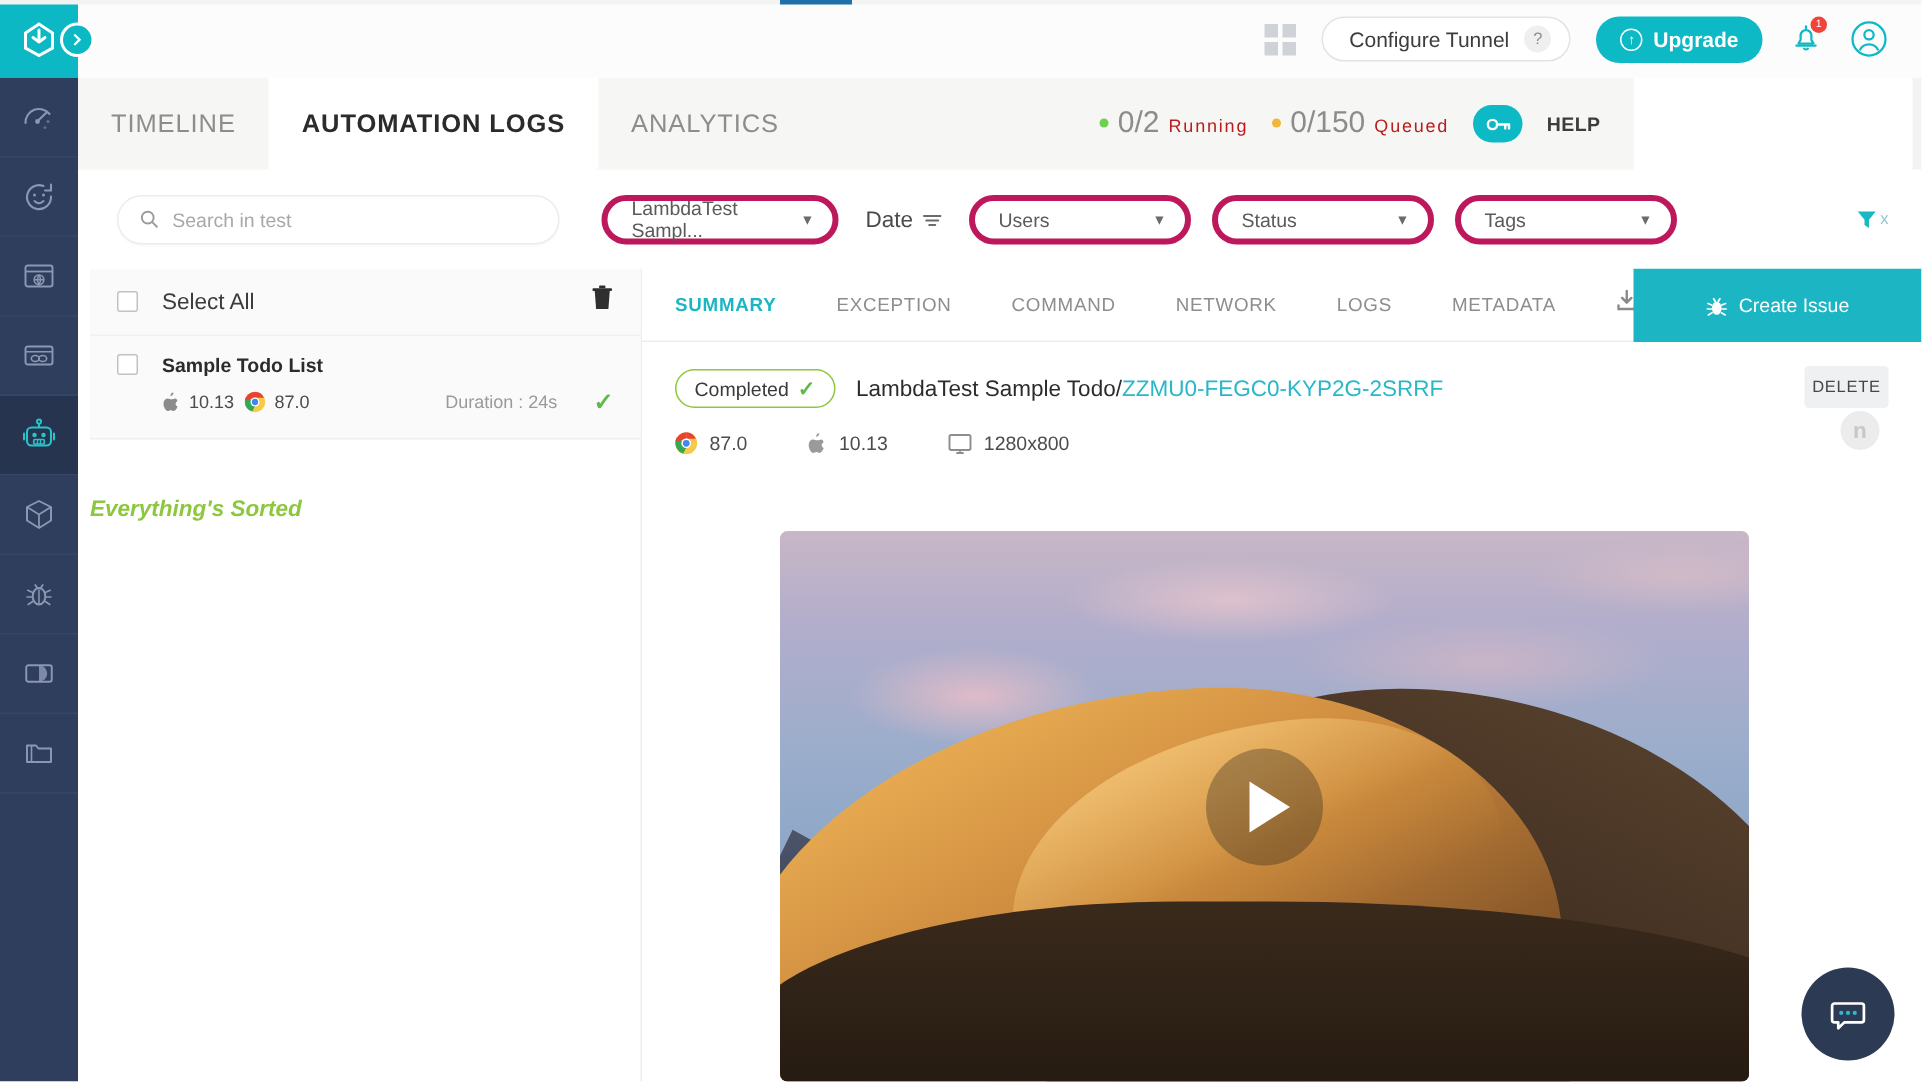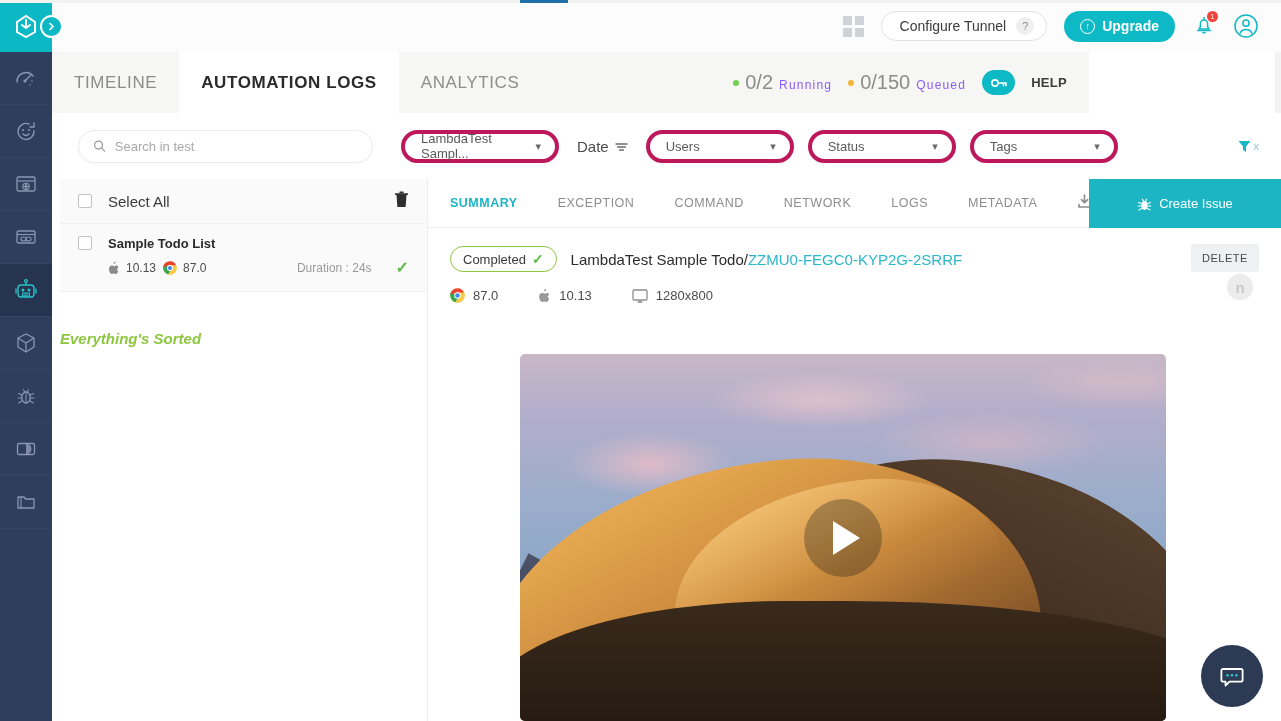--- a/index.html
+++ b/index.html
@@ -82,21 +82,21 @@
     display:flex; align-items:center; padding:0 22px;
     font-size:17px; letter-spacing:.6px; color:#8d8d8d; cursor:pointer;
   }
   .maintab.active { background:#ffffff; color:#2b2b2b; font-weight:bold; }
   .tabbar-right {
     margin-left:auto; display:flex; align-items:center; gap:16px; padding-right:22px;
   }
   .stat { display:flex; align-items:baseline; gap:6px; }
   .stat .dot { width:6px; height:6px; border-radius:50%; display:inline-block; position:relative; top:-3px; }
   .stat .num { font-size:20px; color:#8c8c8c; }
-  .stat .lbl { font-size:12px; color:#8b5cf6; letter-spacing:1.2px; }
+  .stat .lbl { font-size:12px; color:#b91c1c; letter-spacing:1.2px; }
   .key-btn {
     width:33px; height:25px; border-radius:14px; background:#0eb9c6;
     display:flex; align-items:center; justify-content:center; color:#fff; cursor:pointer;
   }
   .help-btn { font-size:13px; color:#3d3d3d; font-weight:bold; letter-spacing:.3px; cursor:pointer; }
 
   
   .filterbar {
     position:absolute; left:52px; top:113px; width:1229px; height:66px;
     background:#ffffff; display:flex; align-items:center; padding:0 22px 0 26px; gap:14px; z-index:20;
@@ -172,21 +172,21 @@
   .run-header { padding:18px 22px 0 22px; position:relative; }
   .run-line1 { display:flex; align-items:center; gap:14px; }
   .status-badge {
     display:flex; align-items:center; gap:6px; height:26px; padding:0 12px;
     border:1px solid #8dc63f; border-radius:14px; font-size:13px; color:#3a3a3a;
   }
   .status-badge .bcheck { color:#5fba47; font-weight:bold; font-size:14px; }
   .run-title { font-size:15px; color:#2c2c2c; }
   .run-title .rid { color:#2ab7c8; }
   .delete-btn {
-    position:absolute; right:22px; top:16px; width:68px; height:28px;
+    position:absolute; right:22px; top:16px; width:56px; height:28px;
     background:#eff0f1; color:#44474a; font-size:11px; letter-spacing:.5px;
     display:flex; align-items:center; justify-content:center; border-radius:3px; cursor:pointer;
   }
   .run-line2 { display:flex; align-items:center; gap:12px; margin-top:16px; }
   .env-item { display:flex; align-items:center; gap:8px; font-size:13px; color:#4c4c4c; }
   .env-sep { width:16px; }
   .started-by { margin-left:40px; font-size:12.5px; color:#4c4c4c; }
   .watermark {
     position:absolute; right:28px; top:46px; width:26px; height:26px; border-radius:50%;
     background:#ececec; display:flex; align-items:center; justify-content:center;

